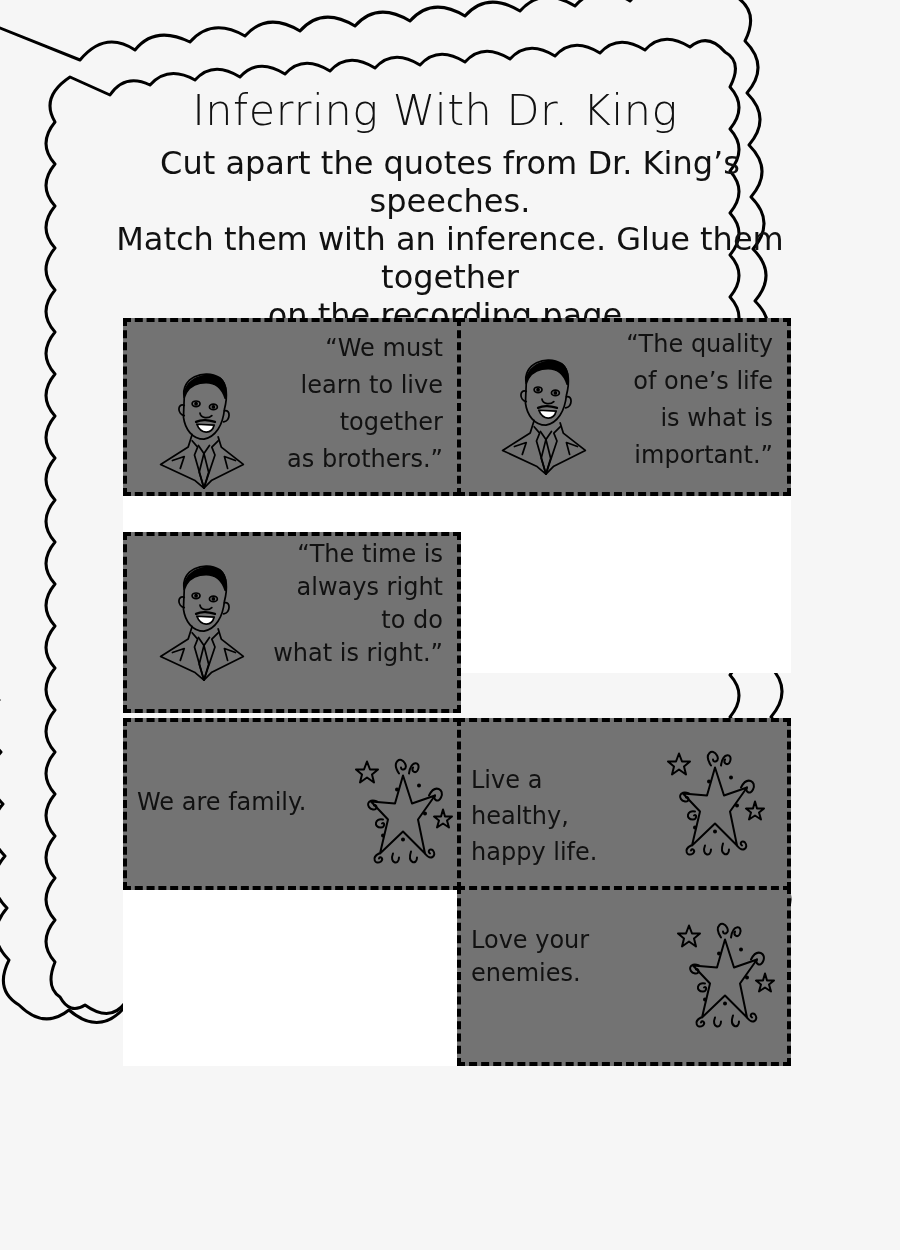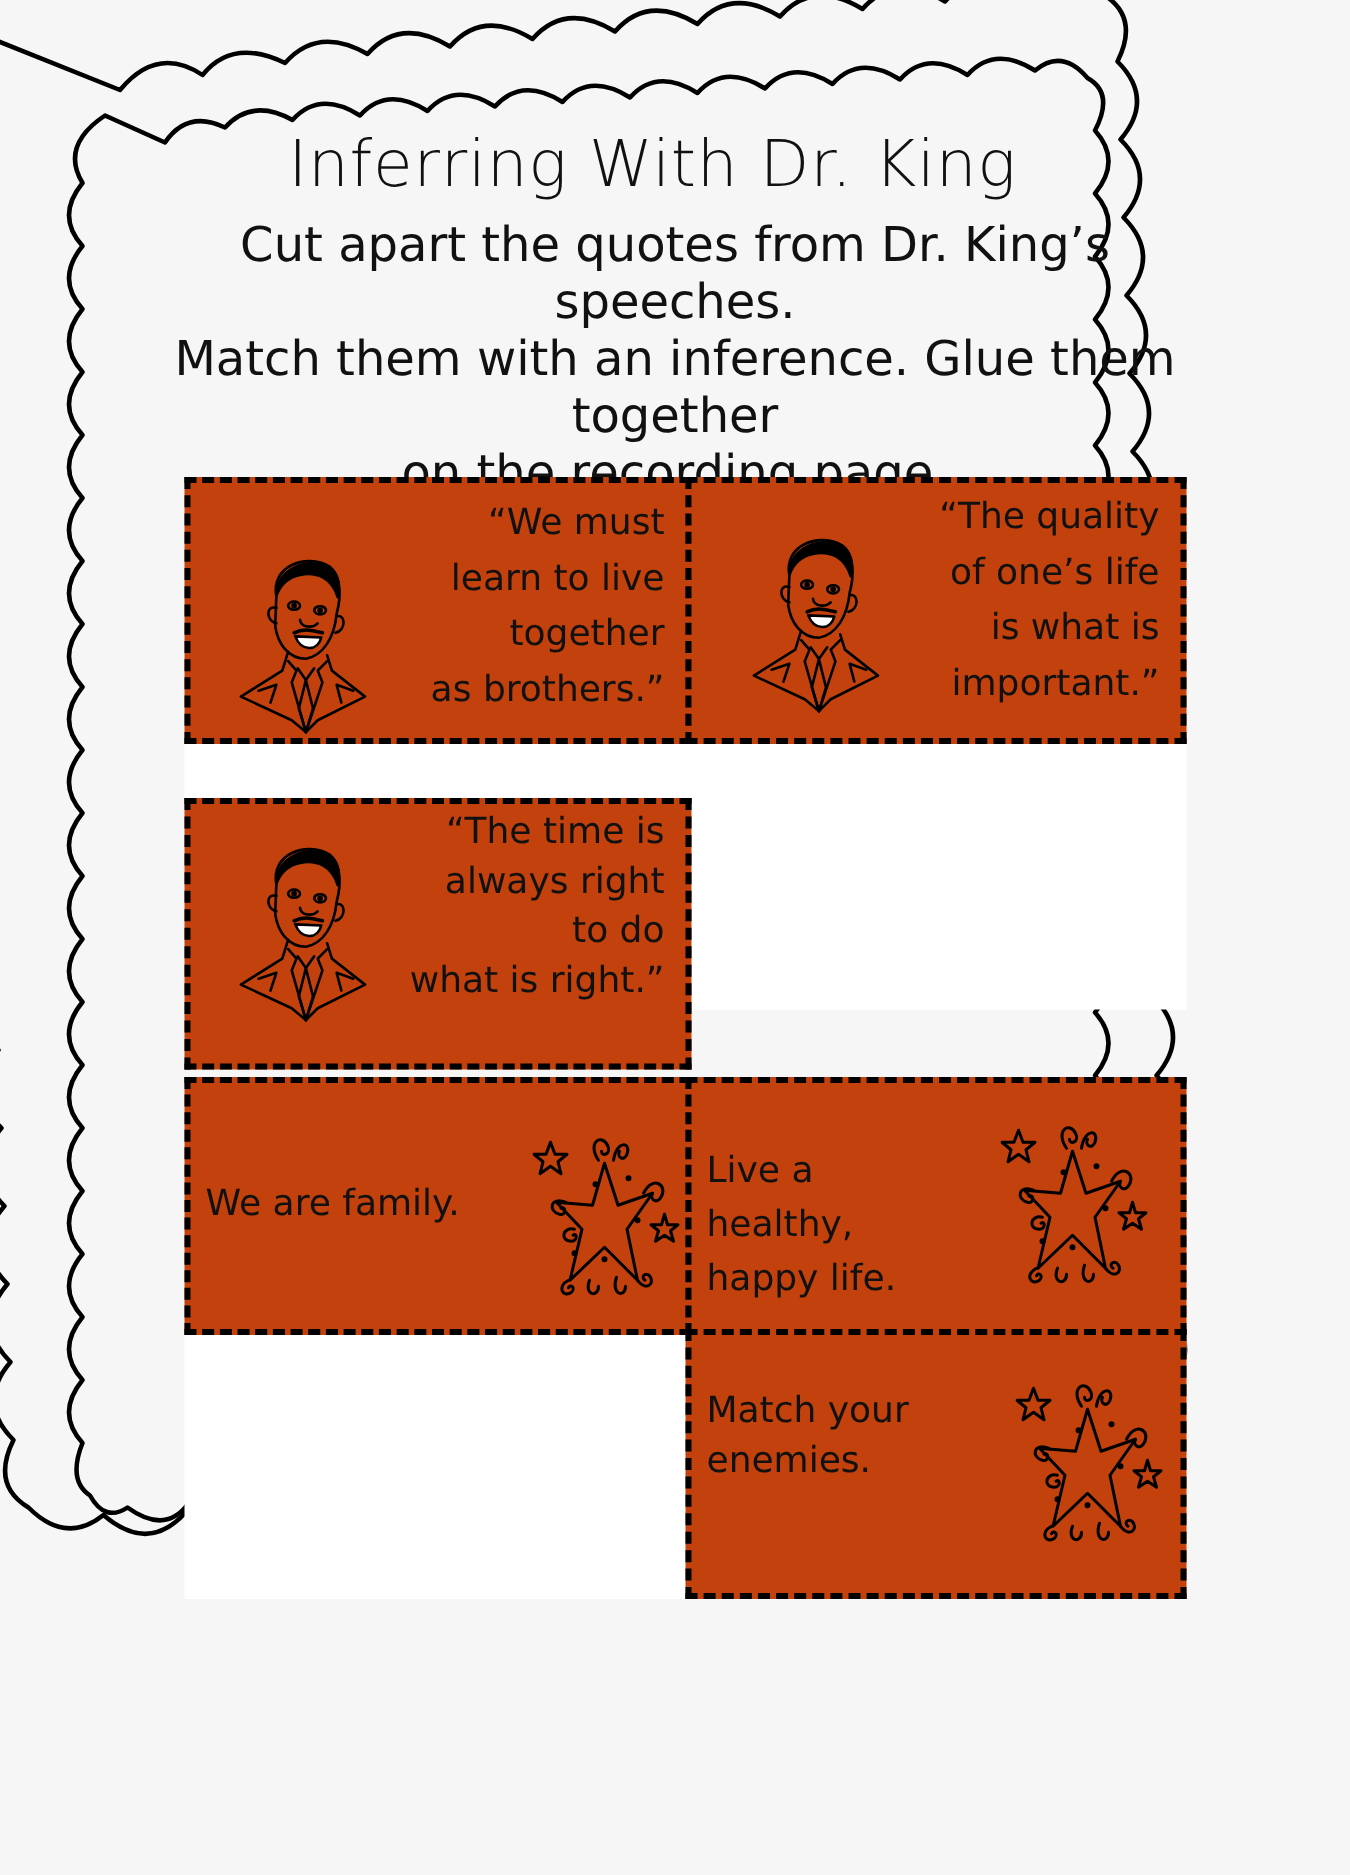--- a/index.html
+++ b/index.html
@@ -53,21 +53,21 @@
       left: 123px;
       width: 668px;
       background: #fff;
     }
     .grid-quotes { top: 318px; height: 355px; }
     .grid-inferences { top: 718px; height: 348px; }
     .card {
       position: absolute;
       box-sizing: border-box;
       border: 4px dashed #000;
-      background: #c2410c;
+      background: #737373;
     }
     .quote-text {
       position: absolute;
       right: 14px;
       text-align: right;
       font-size: 24px;
       line-height: 37px;
       white-space: pre-line;
     }
     .infer-text {
@@ -209,19 +209,19 @@
   </div>
   <div class="card" style="left:334px;top:0;width:334px;height:172px;">
     <div class="infer-text" style="top:40px;">Live a
 healthy,
 happy life.</div>
     <svg class="stars" style="left:206px;top:22px;" width="100" height="118" viewBox="0 0 100 115">
         <use href="#stars-g"></use>
       </svg>
   </div>
   <div class="card" style="left:334px;top:168px;width:334px;height:180px;">
-    <div class="infer-text" style="top:34px;line-height:33px;">Match your
+    <div class="infer-text" style="top:34px;line-height:33px;">Love your
 enemies.</div>
     <svg class="stars" style="left:216px;top:26px;" width="100" height="118" viewBox="0 0 100 115">
         <use href="#stars-g"></use>
       </svg>
   </div>
 </div>
 
 </body></html>

